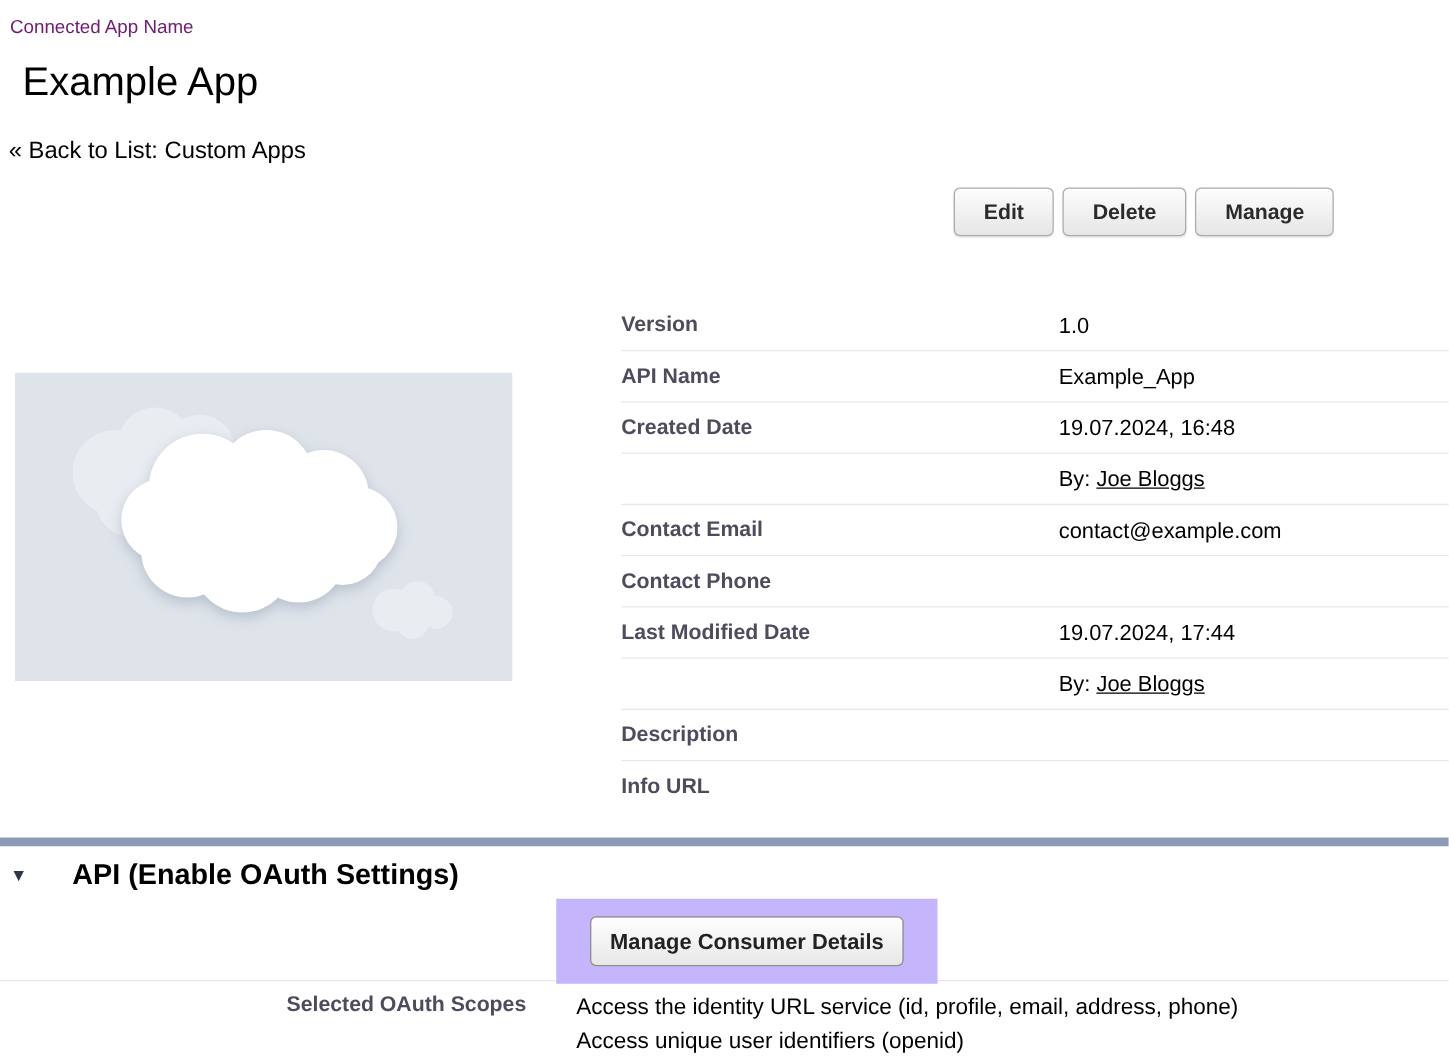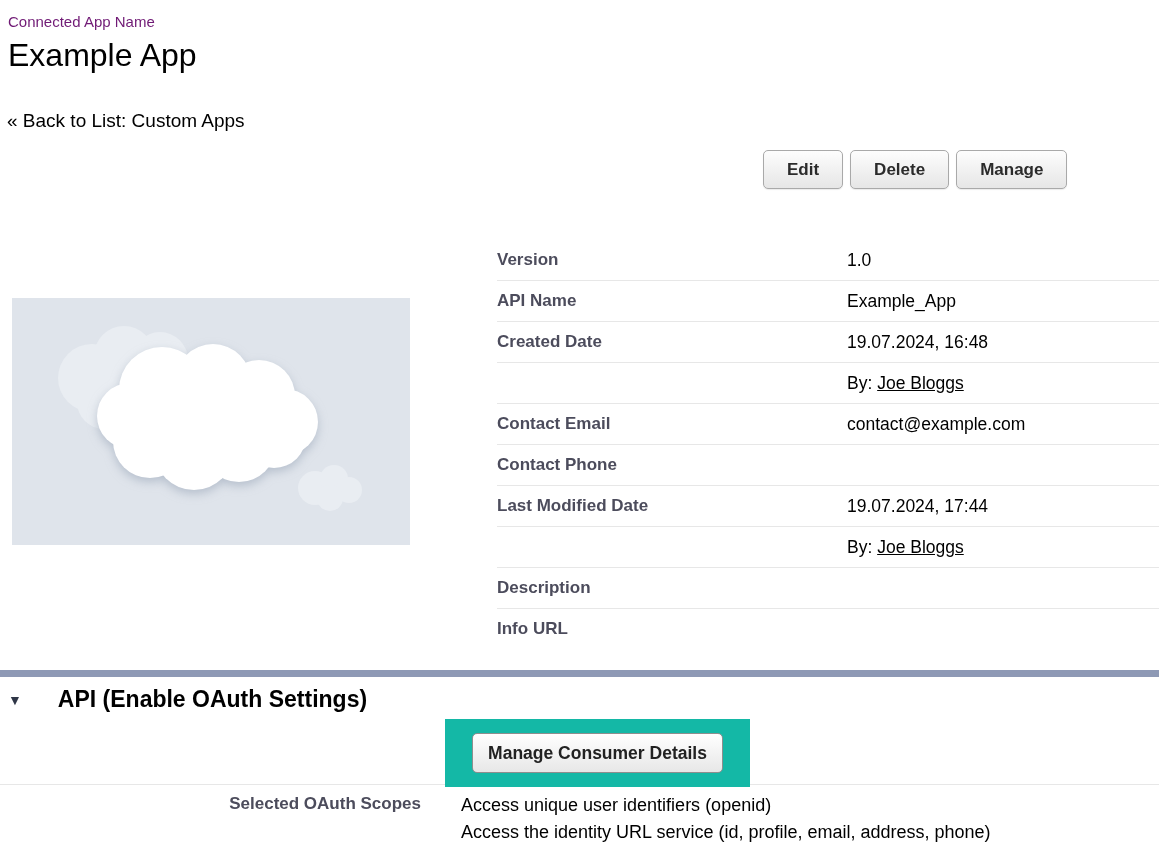--- a/index.html
+++ b/index.html
@@ -37,41 +37,41 @@
 
   
   .section-bar{position:absolute;left:0;top:670px;width:1159px;height:7px;background:#8e99b5;}
   .section-header{position:absolute;left:8px;top:686px;display:flex;align-items:center;gap:9px;}
   .collapse-icon{font-size:14px;color:#2f3647;cursor:pointer;line-height:1;}
   .section-title{font-size:23px;font-weight:bold;color:#000;margin-left:27px;}
 
   .consumer-label{position:absolute;left:0;top:733px;width:421px;text-align:right;
     font-size:17px;font-weight:bold;color:#4c4c5c;}
   .red-box{
-    position:absolute;left:445px;top:719px;width:305px;height:68px;background:#14b8a6;
+    position:absolute;left:445px;top:719px;width:305px;height:68px;background:#c4b5fd;
     display:flex;align-items:center;justify-content:center;z-index:2;
   }
   .manage-consumer-btn{
     height:40px;padding:0 15px;border:1px solid #8e8e8e;border-radius:5px;
     background:linear-gradient(#ffffff,#e7e7e7);
     font-family:inherit;font-size:17.5px;font-weight:bold;color:#222;cursor:pointer;
   }
   .consumer-row-line{position:absolute;left:0;top:784px;width:1159px;height:1px;background:#e7e7e7;}
 
   .scopes-label{position:absolute;left:0;top:794px;width:421px;text-align:right;
     font-size:17px;font-weight:bold;color:#4c4c5c;}
   .scopes-values{position:absolute;left:461px;top:792px;font-size:18px;color:#000;line-height:27px;}
 </style>
 </head>
 <body>
 
 <div class="stage">
 
   <div class="entity-label">Connected App Name</div>
-  <h1 class="page-title" style="margin:1px">Example App</h1>
+  <h1 class="page-title" style="margin:11px">Example App</h1>
   <a class="back-link">« Back to List: Custom Apps</a>
 
   <div class="toolbar">
     <button class="btn">Edit</button>
     <button class="btn">Delete</button>
     <button class="btn">Manage</button>
   </div>
 
   <div class="app-image">
     <svg width="398" height="247" viewBox="0 0 398 247">
@@ -156,17 +156,17 @@
 
 
   <div class="red-box">
     <button class="manage-consumer-btn">Manage Consumer Details</button>
   </div>
 
   <div class="consumer-row-line"></div>
 
   <div class="scopes-label">Selected OAuth Scopes</div>
   <div class="scopes-values">
+    <div>Access the identity URL service (id, profile, email, address, phone)</div>
     <div>Access unique user identifiers (openid)</div>
-    <div>Access the identity URL service (id, profile, email, address, phone)</div>
   </div>
 
 </div>
 
 </body></html>

